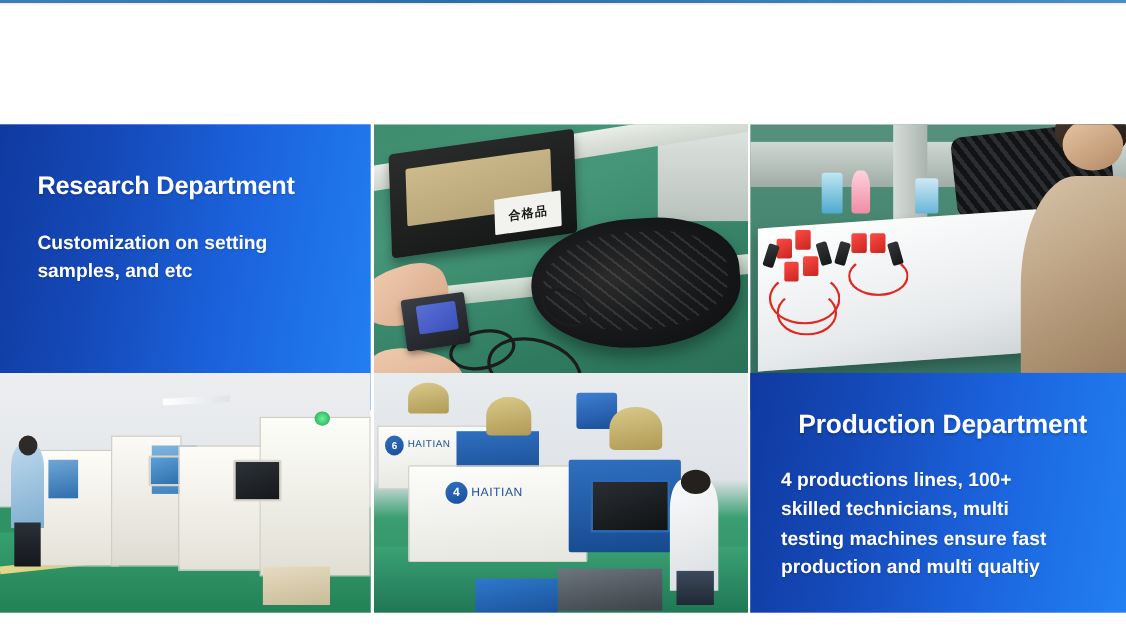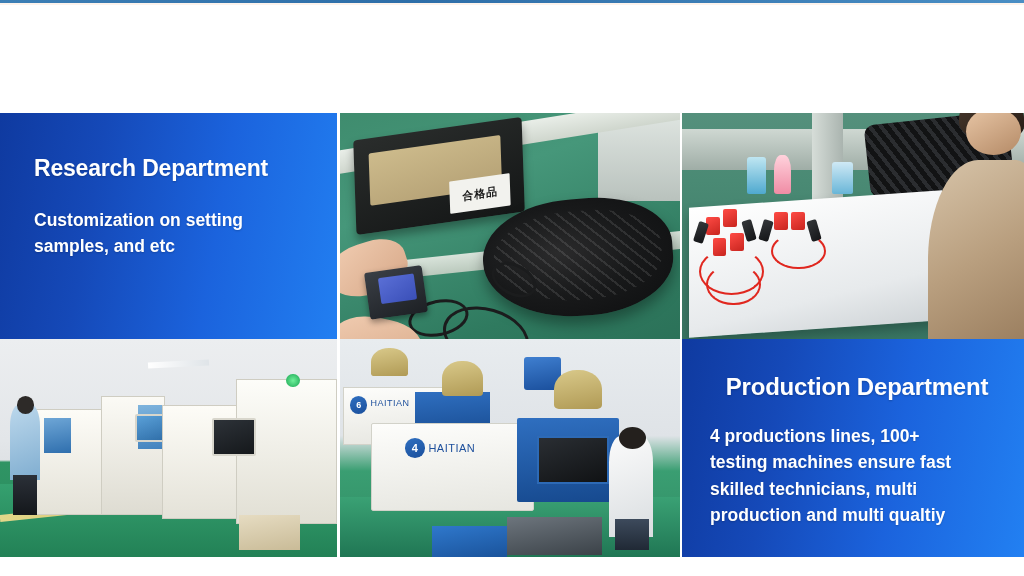--- a/index.html
+++ b/index.html
@@ -326,22 +326,22 @@
         <div class="mold-worker"></div>
         <div class="mold-worker-head"></div>
         <div class="mold-worker-legs"></div>
       </div>
     </div>
 
     <div class="cell r2 c3 panel right">
       <div class="panel-title">Production Department</div>
       <div class="panel-body">
         <div>4 productions lines, 100+</div>
+        <div>skilled technicians, multi</div>
         <div>testing machines ensure fast</div>
-        <div>skilled technicians, multi</div>
         <div>production and multi qualtiy</div>
       </div>
     </div>
 
   </div>
 
   <div class="fade-bottom"></div>
 </div>
 
 </body></html>

